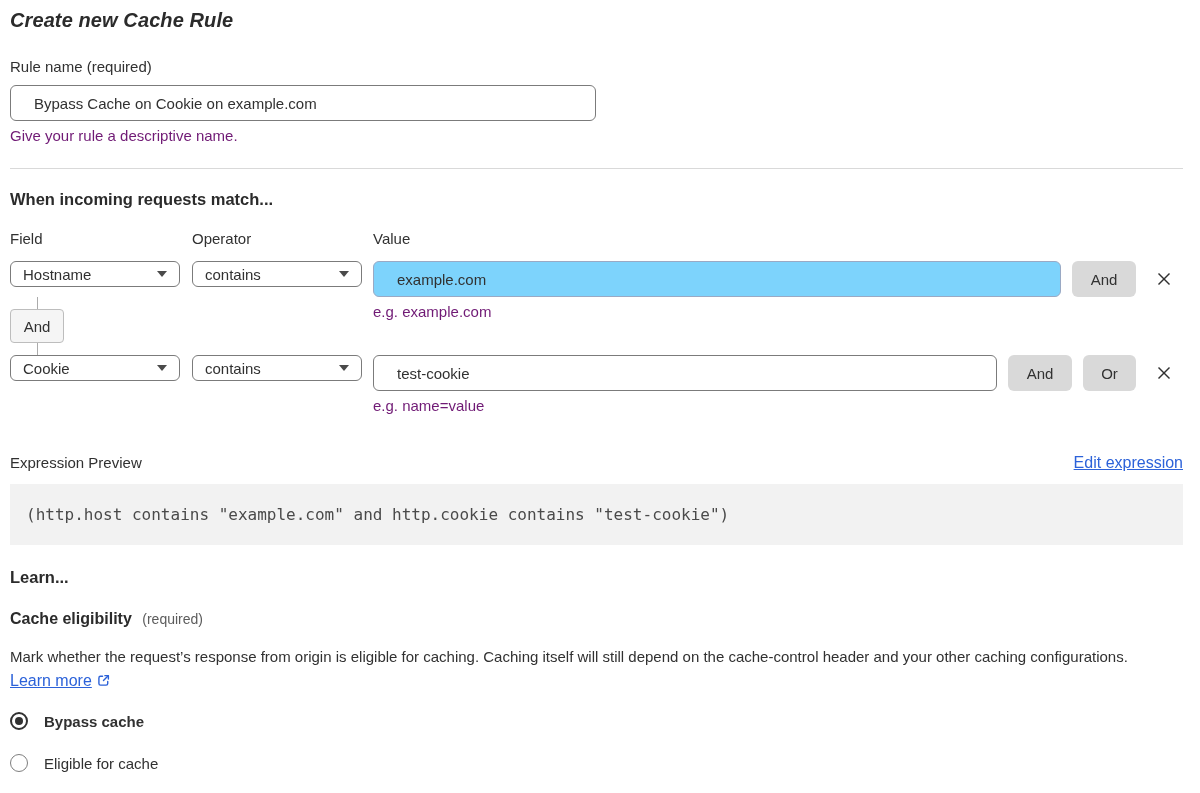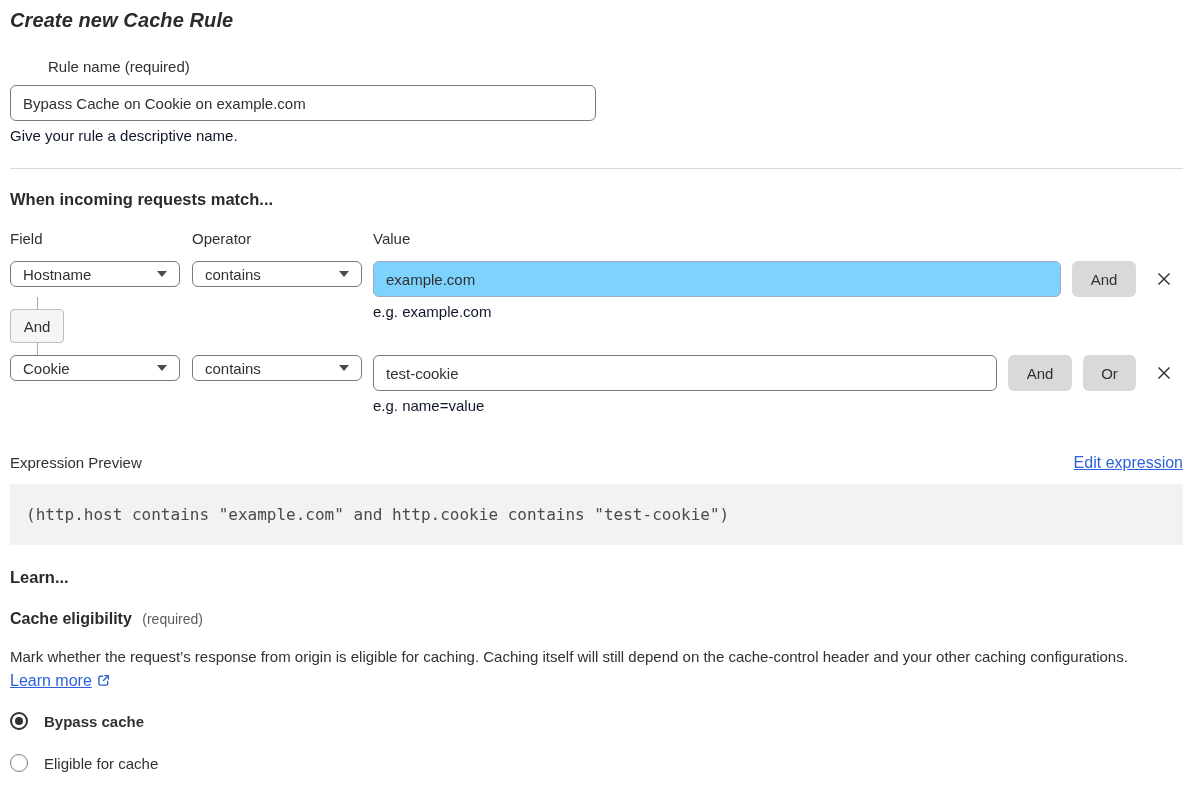--- a/index.html
+++ b/index.html
@@ -3,26 +3,26 @@
 <meta charset="utf-8">
 <style>
   * { margin: 0; padding: 0; box-sizing: border-box; }
   html, body { width: 1200px; height: 793px; background: #ffffff; }
   body { font-family: "Liberation Sans", sans-serif; color: #313131; position: relative; overflow: hidden; }
   .abs { position: absolute; }
 
   .page-title { font-size: 20px; font-weight: 700; color: #2b2b2b; letter-spacing: .1px; font-style: italic; }
   .section-heading { font-size: 16.5px; font-weight: 700; color: #2b2b2b; }
   .lbl { font-size: 15px; color: #313131; }
-  .hint { font-size: 15px; color: #0f172a; }
+  .hint { font-size: 15px; color: #701a75; }
   .req { font-size: 14px; color: #5c5c5c; font-weight: 400; }
 
   .txt-input {
     border: 1px solid #7b7b7b; border-radius: 6px; height: 36px;
-    padding: 0 12px; font-size: 15px; color: #313131;
+    padding: 0 23px; font-size: 15px; color: #313131;
     font-family: "Liberation Sans", sans-serif; background: #fff; outline: none; width: 100%;
   }
   .txt-input.highlighted { background: #7dd3fc; border-color: #9aa9c4; }
 
   .sel {
     border: 1px solid #7b7b7b; border-radius: 6px; height: 26px; background: #fff;
     display: flex; align-items: center; padding: 0 12px; font-size: 15px;
     color: #313131; cursor: pointer;
   }
   .caret {
@@ -66,21 +66,21 @@
   .radio-label { font-size: 15px; color: #313131; }
   .radio-label.bold { font-weight: 700; }
 
   svg { display: block; }
 </style>
 </head>
 <body>
 
 <h1 class="abs page-title" style="left:10px; top:9px;">Create new Cache Rule</h1>
 
-<label class="abs lbl" style="left:10px; top:58px;margin-left:38px;">Rule name (required)</label>
+<label class="abs lbl" style="left:10px; top:58px;">Rule name (required)</label>
 <div class="abs" style="left:10px; top:85px; width:586px;">
   <input class="txt-input" type="text" value="Bypass Cache on Cookie on example.com" style="">
 </div>
 <div class="abs hint" style="left:10px; top:127px;">Give your rule a descriptive name.</div>
 
 <div class="abs divider" style="left:10px; top:168px; width:1173px;"></div>
 
 <h2 class="abs section-heading" style="left:10px; top:190px;">When incoming requests match...</h2>
 
 <div class="abs lbl" style="left:10px; top:230px;">Field</div>

